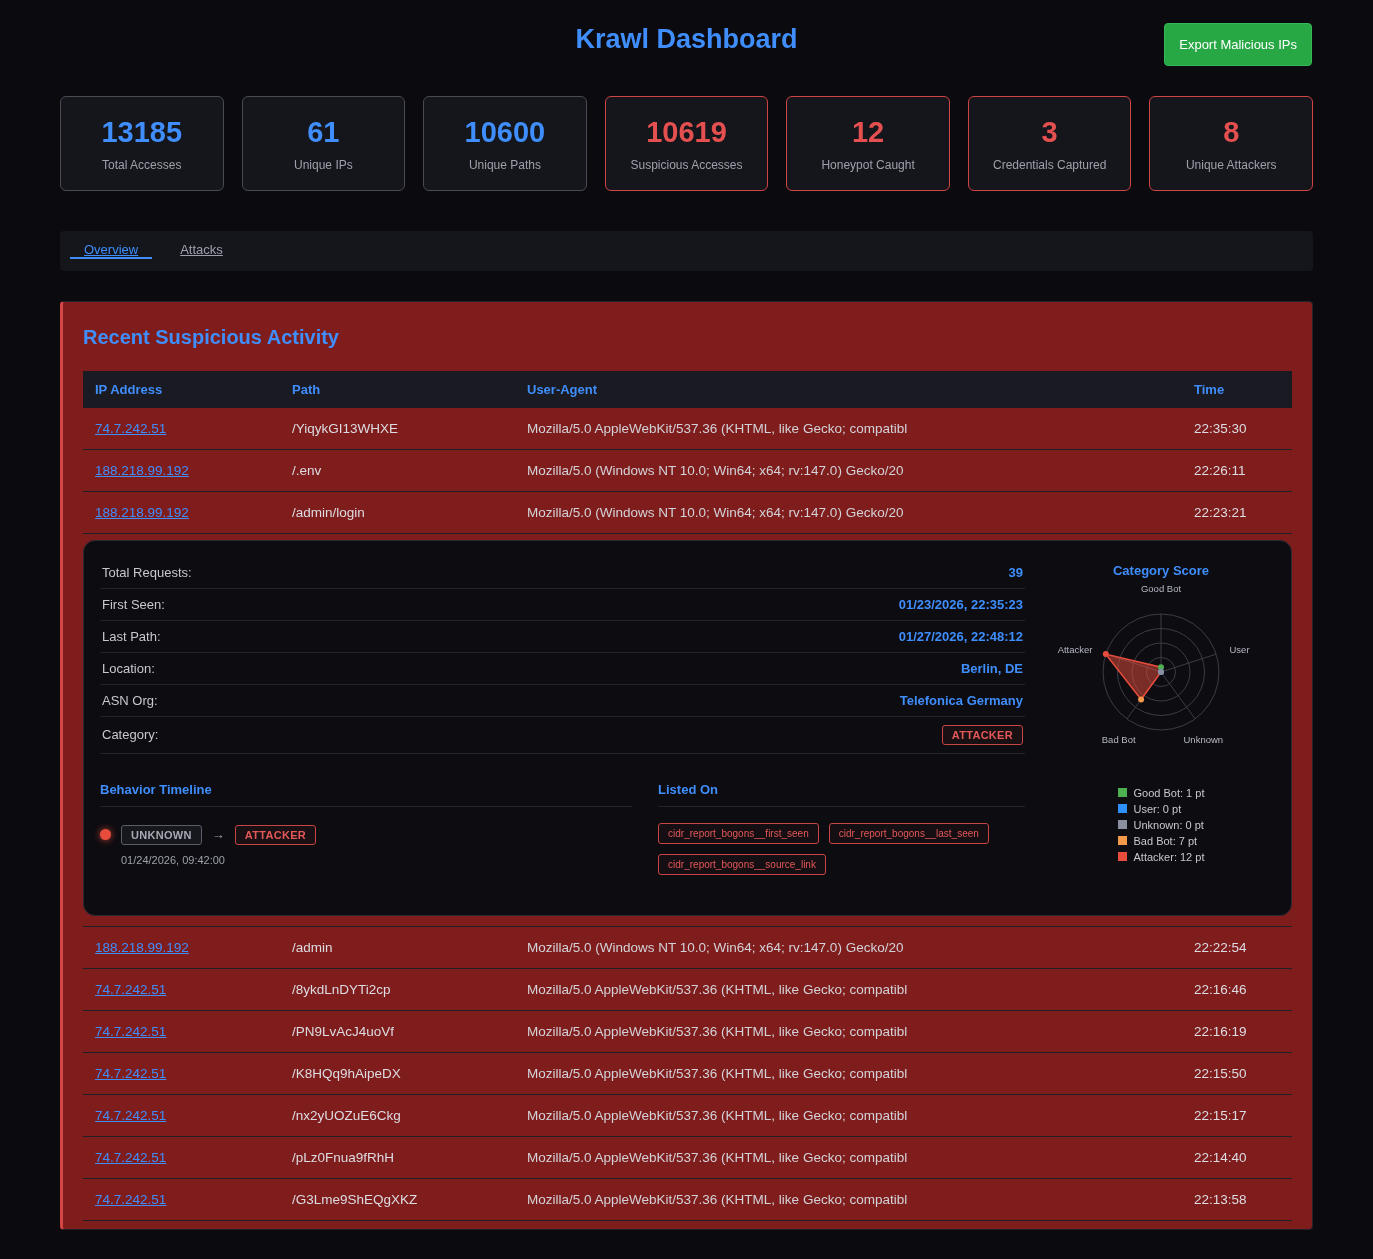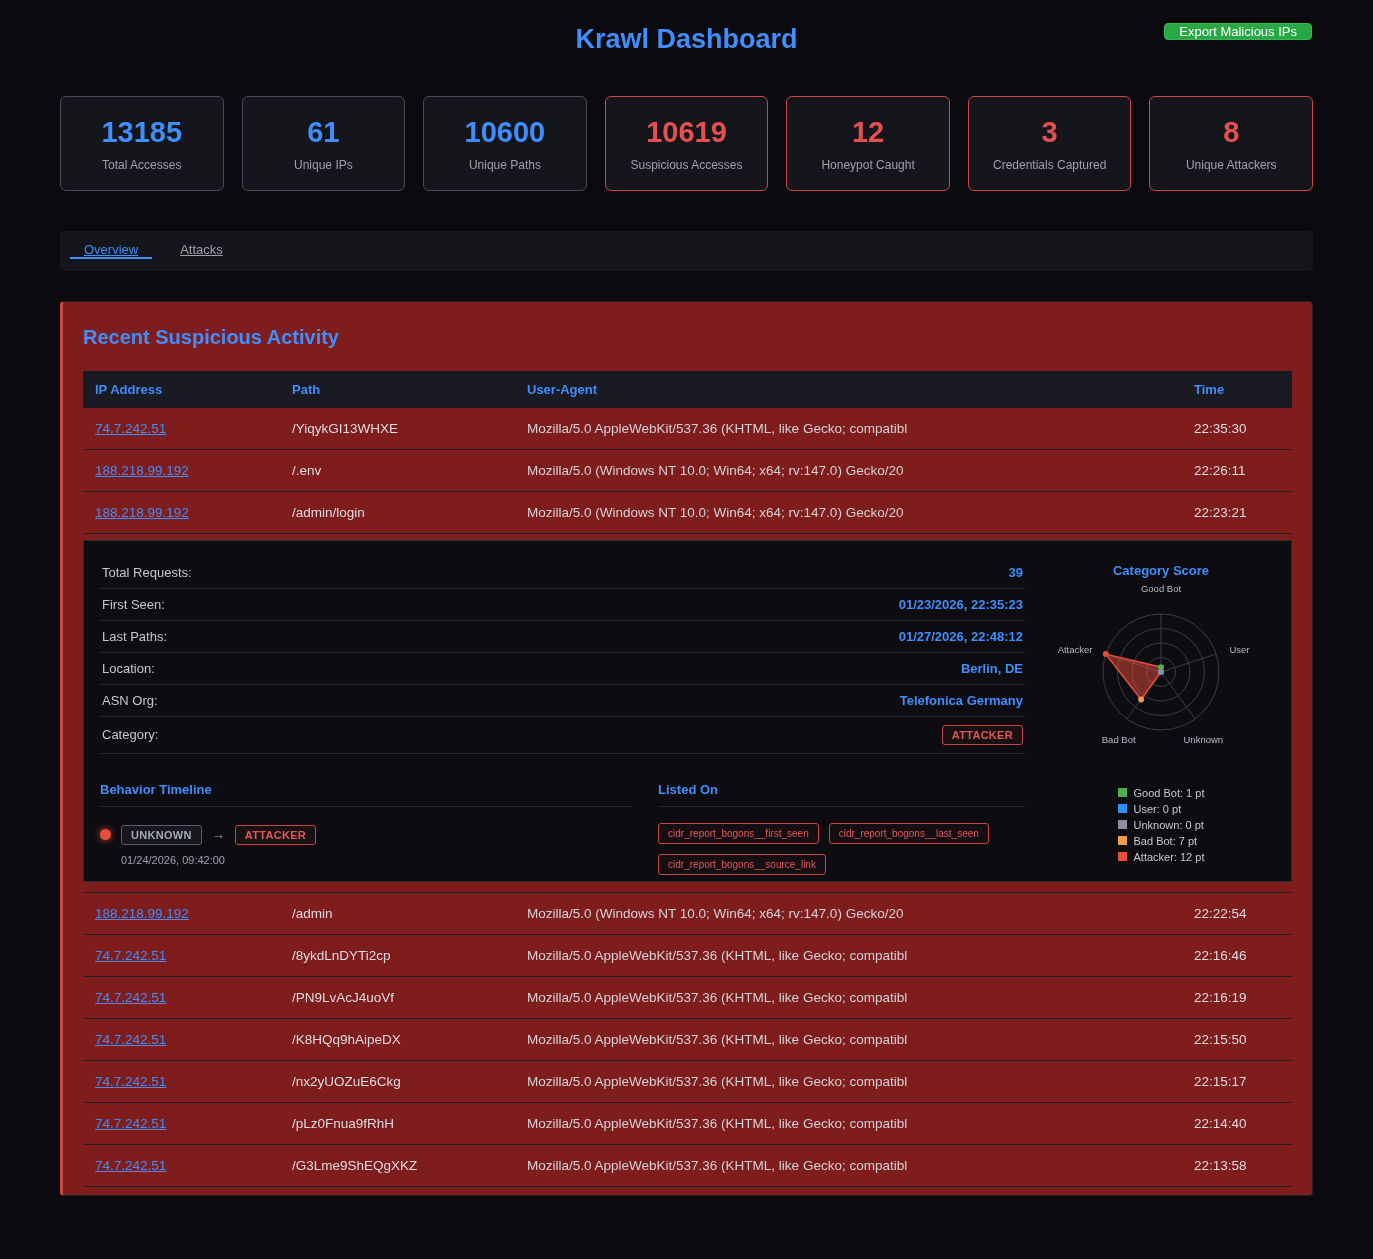--- a/index.html
+++ b/index.html
@@ -16,21 +16,21 @@
   .header { position:relative; height:78px; }
   .page-title {
     position:absolute; left:0; right:0; top:24px;
     text-align:center; margin:0;
     font-size:27px; font-weight:bold; color:#3f8efc;
   }
   .export-btn {
     position:absolute; right:61px; top:23px;
     background:#28a745; color:#ffffff;
     border:1px solid #33b955; border-radius:4px;
-    font-size:13px; padding:0 14px; cursor:pointer;
+    font-size:13px; padding:13px 14px; cursor:pointer;
     font-family:"Liberation Sans", sans-serif;
   }
 
   
   .stats { display:flex; gap:18px; padding:18px 60px 0; }
   .stat-card {
     flex:1; background:#15151c;
     border:1px solid #4a4a55; border-radius:6px;
     text-align:center; padding:20px 8px 18px;
   }
@@ -71,22 +71,22 @@
   tbody td {
     padding:13px 12px; border-bottom:1px solid #20202a;
     color:#dcdce2; overflow:hidden; white-space:nowrap;
   }
   .ip-link { color:#3f8efc; text-decoration:underline; cursor:pointer; }
   .col-ua { color:#d2d2d8; }
 
   
   .detail-cell { padding:6px 0 10px !important; border-bottom:1px solid #20202a; white-space:normal !important; }
   .detail-box {
-    border:1px solid #2b2b34; border-radius:0;
-    background:#0c0c11; padding:16px 16px 6px;
+    border:1px solid #2b2b34; border-radius:12px;
+    background:#0c0c11; padding:16px 16px 40px;
     display:flex; gap:22px;
   }
   .detail-left { flex:1; min-width:0; }
   .field-row {
     display:flex; justify-content:space-between; align-items:center;
     padding:8px 2px; border-bottom:1px solid #23232c; font-size:13px;
   }
   .field-label { color:#c7c7cf; }
   .field-value { color:#3f8efc; font-weight:bold; }
 
@@ -223,21 +223,21 @@
                 <div id="fields">
                     <div class="field-row">
                       <span class="field-label">Total Requests:</span>
                       <span class="field-value">39</span>
                     </div>
                     <div class="field-row">
                       <span class="field-label">First Seen:</span>
                       <span class="field-value">01/23/2026, 22:35:23</span>
                     </div>
                     <div class="field-row">
-                      <span class="field-label">Last Paths:</span>
+                      <span class="field-label">Last Path:</span>
                       <span class="field-value">01/27/2026, 22:48:12</span>
                     </div>
                     <div class="field-row">
                       <span class="field-label">Location:</span>
                       <span class="field-value">Berlin, DE</span>
                     </div>
                     <div class="field-row">
                       <span class="field-label">ASN Org:</span>
                       <span class="field-value">Telefonica Germany</span>
                     </div>

